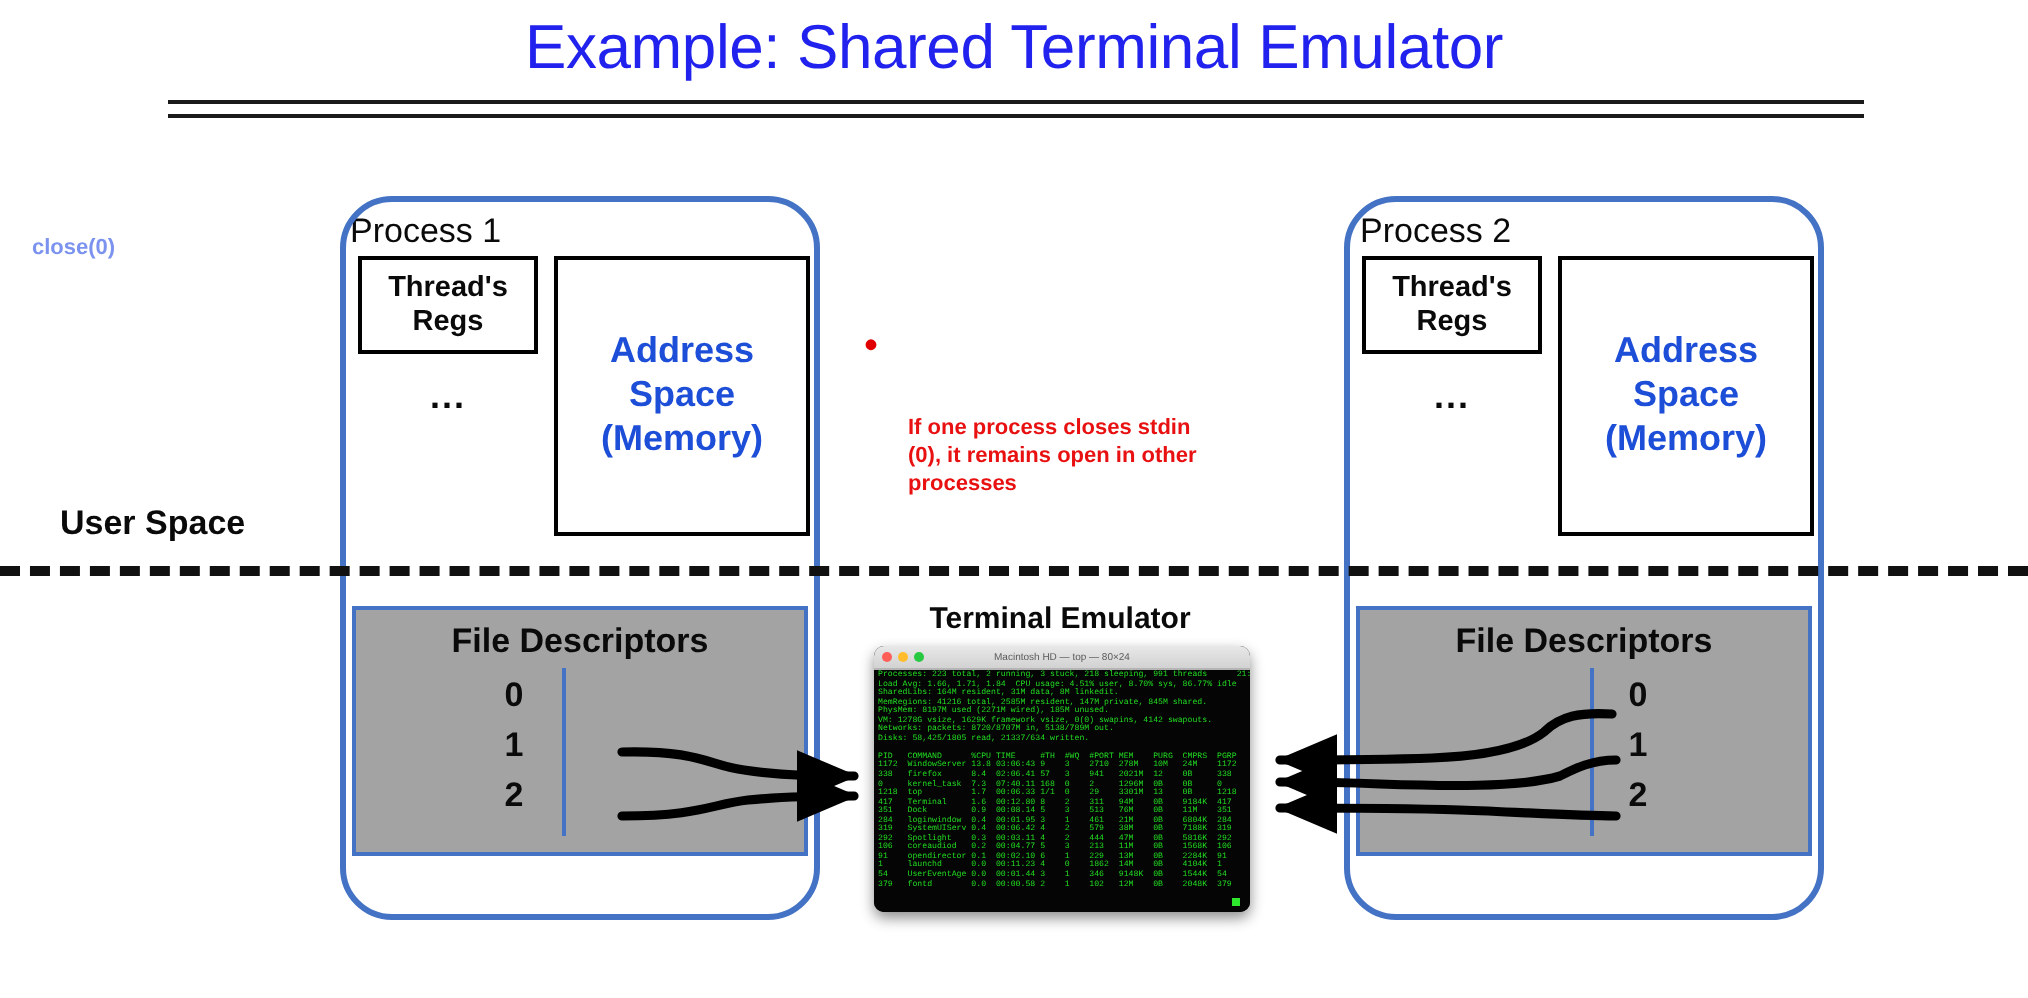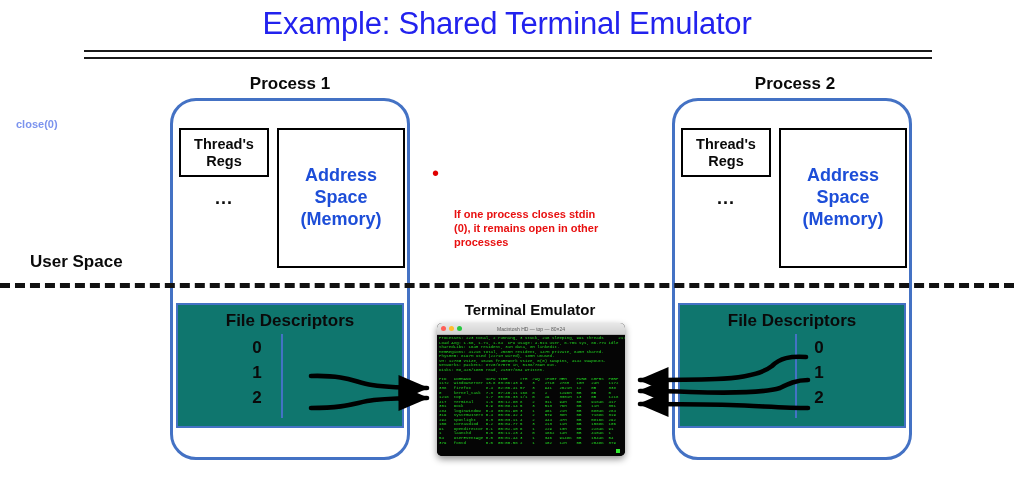--- a/index.html
+++ b/index.html
@@ -16,22 +16,22 @@
     font-size:31px;font-weight:400;color:#2222ee;
     letter-spacing:-0.2px;white-space:nowrap;
   }
   #title-rule{
     position:absolute;left:84px;top:50px;width:848px;height:5px;
     border-top:2px solid #1a1a1a;border-bottom:2px solid #1a1a1a;
   }
 
   
   .proc-heading{
-    position:absolute;font-size:17px;font-weight:bold;color:#0a0a0a;
-    text-align:center;white-space:nowrap;
+    position:absolute;font-size:17px;font-weight:normal;color:#0a0a0a;
+    white-space:nowrap;margin-top:32px;
   }
   #proc1-heading{left:175px;top:74px;width:230px;}
   #proc2-heading{left:680px;top:74px;width:230px;}
 
   
   .proc-box{
     position:absolute;border:3px solid #4472c4;border-radius:26px;
     background:transparent;box-sizing:border-box;
   }
   #proc1-box{left:170px;top:98px;width:240px;height:362px;}
@@ -57,21 +57,21 @@
   .addr-box{
     position:absolute;border:2px solid #000;background:#fff;box-sizing:border-box;
     display:flex;flex-direction:column;align-items:center;justify-content:center;
     text-align:center;font-size:18px;font-weight:bold;color:#1d4ed8;line-height:1.22;
   }
   #proc1-addr{left:277px;top:128px;width:128px;height:140px;}
   #proc2-addr{left:779px;top:128px;width:128px;height:140px;}
 
   
   .fd-box{
-    position:absolute;border:2px solid #4472c4;background:#0f766e;box-sizing:border-box;
+    position:absolute;border:2px solid #4472c4;background:#a3a3a3;box-sizing:border-box;
   }
   #proc1-fd{left:176px;top:303px;width:228px;height:125px;}
   #proc2-fd{left:678px;top:303px;width:228px;height:125px;}
   .fd-title{
     position:absolute;left:0;top:6px;width:100%;text-align:center;
     font-size:17px;font-weight:bold;color:#0a0a0a;white-space:nowrap;
   }
   .fd-nums{
     position:absolute;top:31px;width:34px;text-align:center;
     font-size:17px;font-weight:bold;color:#0a0a0a;line-height:1.47;

